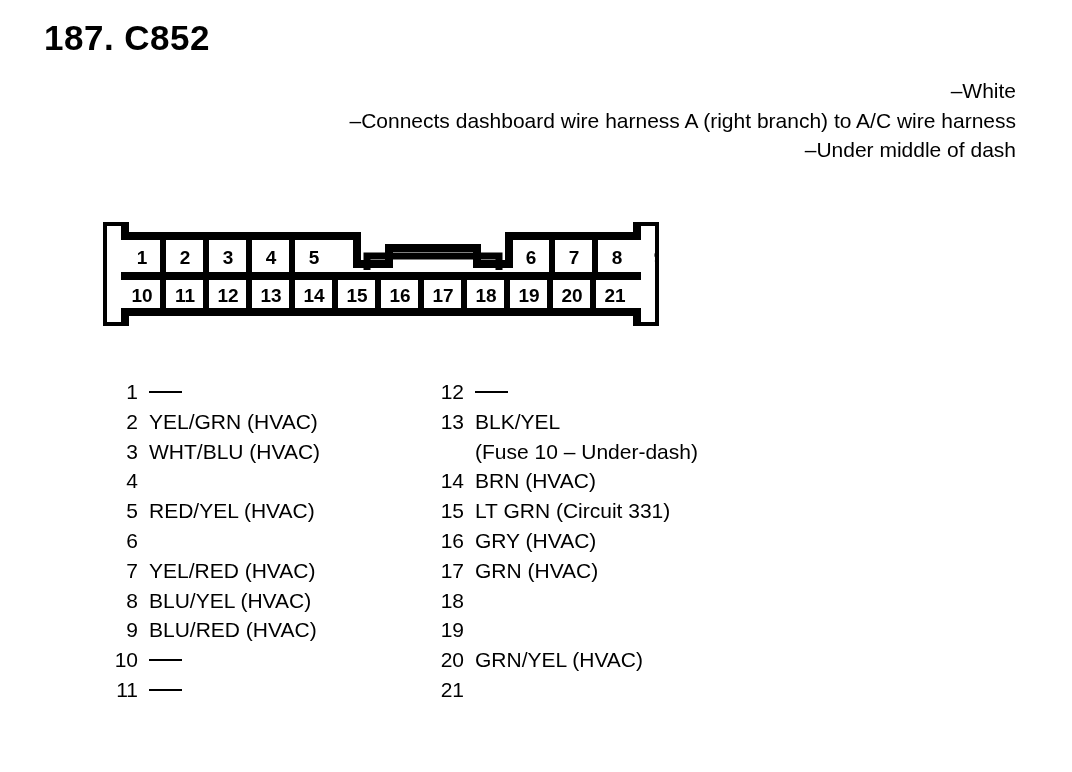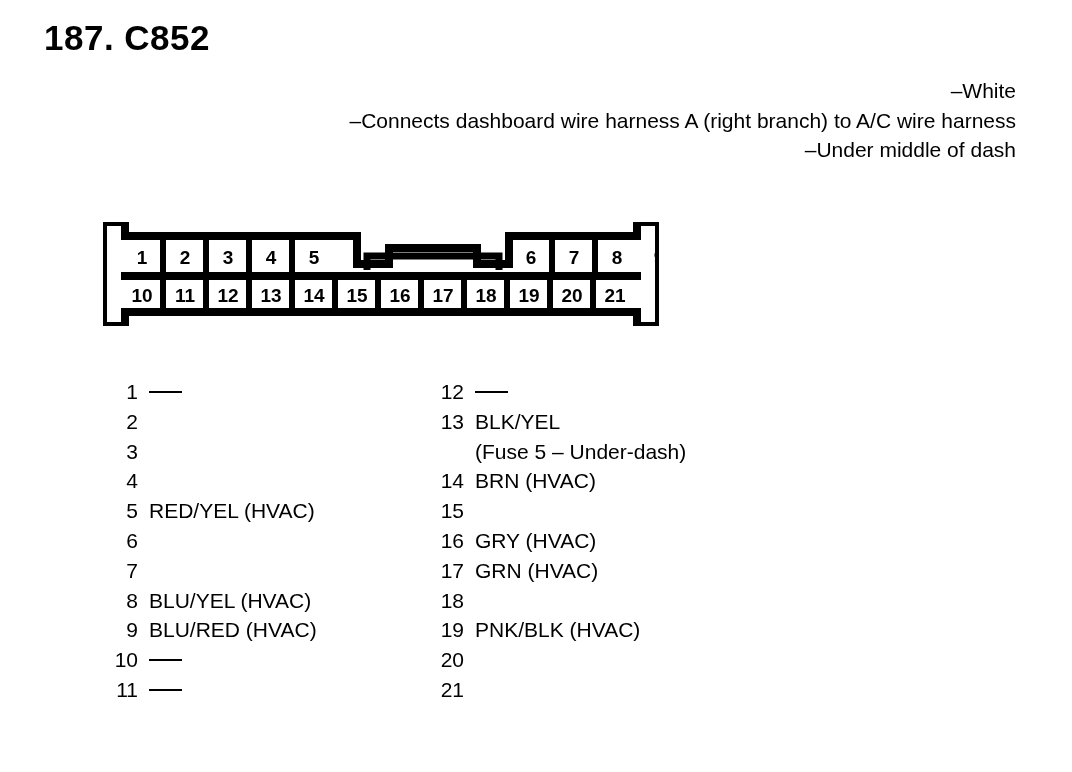--- a/index.html
+++ b/index.html
@@ -179,41 +179,44 @@
 
 <div class="pinlist left">
 
   <div class="pin-row">
     <span class="pin-no">1</span>
     <span class="nc-dash"></span>
   </div>
 
   <div class="pin-row">
     <span class="pin-no">2</span>
+    <span class="pin-val">YEL/GRN (HVAC)</span>
   </div>
 
   <div class="pin-row">
     <span class="pin-no">3</span>
+    <span class="pin-val">WHT/BLU (HVAC)</span>
   </div>
 
   <div class="pin-row">
     <span class="pin-no">4</span>
   </div>
 
   <div class="pin-row">
     <span class="pin-no">5</span>
     <span class="pin-val">RED/YEL (HVAC)</span>
   </div>
 
   <div class="pin-row">
     <span class="pin-no">6</span>
   </div>
 
   <div class="pin-row">
     <span class="pin-no">7</span>
+    <span class="pin-val">YEL/RED (HVAC)</span>
   </div>
 
   <div class="pin-row">
     <span class="pin-no">8</span>
     <span class="pin-val">BLU/YEL (HVAC)</span>
   </div>
 
   <div class="pin-row">
     <span class="pin-no">9</span>
     <span class="pin-val">BLU/RED (HVAC)</span>
@@ -236,51 +239,52 @@
     <span class="pin-no">12</span>
     <span class="nc-dash"></span>
   </div>
 
   <div class="pin-row">
     <span class="pin-no">13</span>
     <span class="pin-val">BLK/YEL</span>
   </div>
 
   <div class="pin-row">
-    <span class="pin-cont">(Fuse 5 – Under-dash)</span>
+    <span class="pin-cont">(Fuse 10 – Under-dash)</span>
   </div>
 
   <div class="pin-row">
     <span class="pin-no">14</span>
     <span class="pin-val">BRN (HVAC)</span>
   </div>
 
   <div class="pin-row">
     <span class="pin-no">15</span>
+    <span class="pin-val">LT GRN (Circuit 331)</span>
   </div>
 
   <div class="pin-row">
     <span class="pin-no">16</span>
     <span class="pin-val">GRY (HVAC)</span>
   </div>
 
   <div class="pin-row">
     <span class="pin-no">17</span>
     <span class="pin-val">GRN (HVAC)</span>
   </div>
 
   <div class="pin-row">
     <span class="pin-no">18</span>
   </div>
 
   <div class="pin-row">
     <span class="pin-no">19</span>
-    <span class="pin-val">PNK/BLK (HVAC)</span>
   </div>
 
   <div class="pin-row">
     <span class="pin-no">20</span>
+    <span class="pin-val">GRN/YEL (HVAC)</span>
   </div>
 
   <div class="pin-row">
     <span class="pin-no">21</span>
   </div>
 </div>
 
 </body></html>

